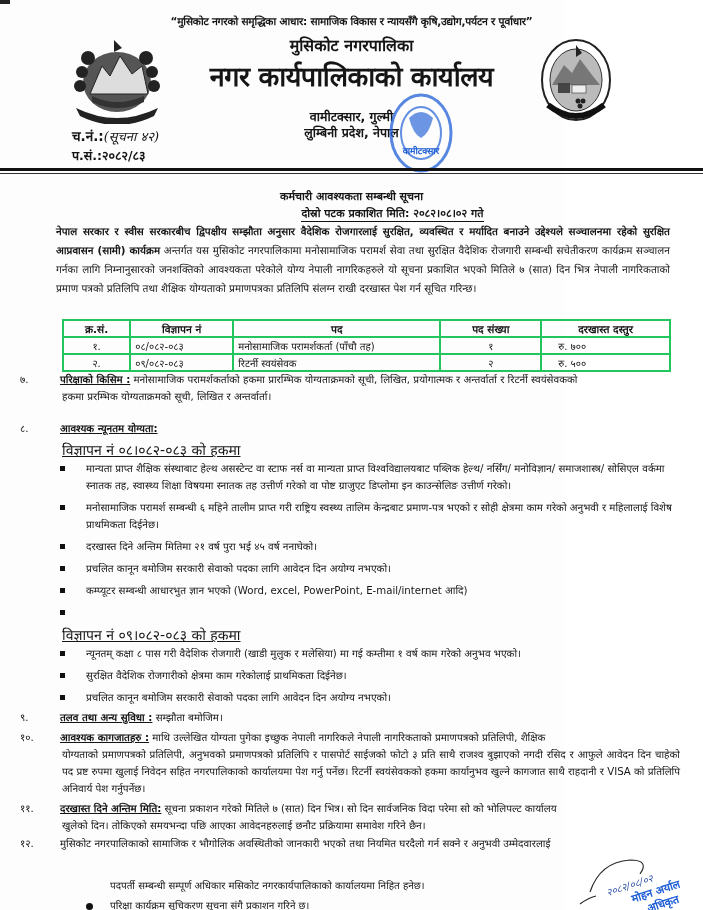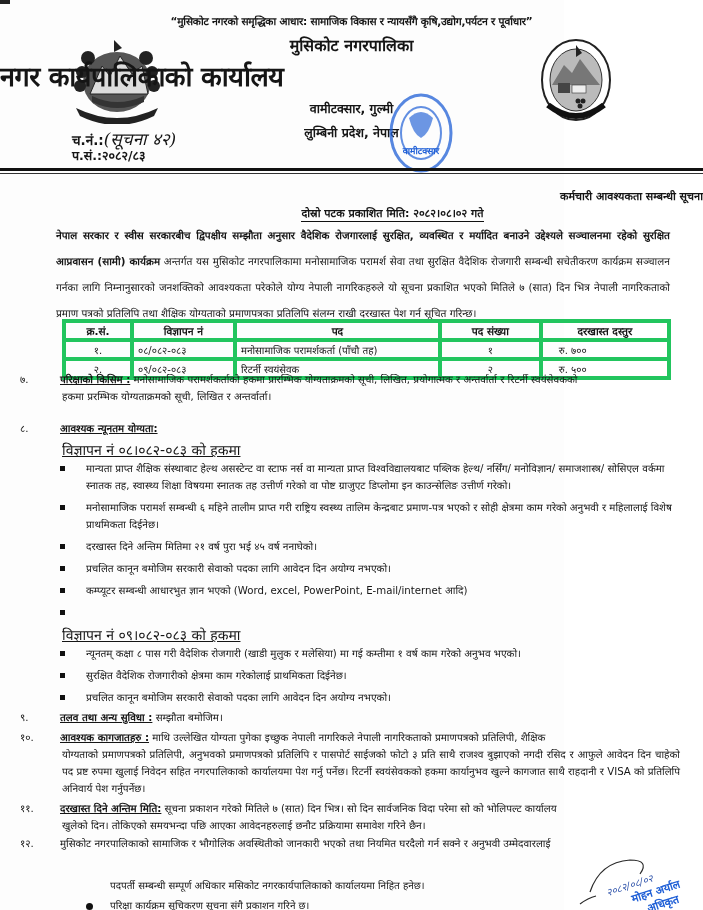--- a/index.html
+++ b/index.html
@@ -11,46 +11,46 @@
   .corner-mark { position: absolute; left: 0; top: 0; width: 10px; height: 4px; background: #222; }
   .motto {
     position: absolute; top: 14px; left: 0; width: 703px; text-align: center;
     font-size: 10.5px; font-weight: bold; letter-spacing: -0.2px;
   }
   .org-sub {
     position: absolute; top: 34px; left: 0; width: 703px; text-align: center;
     font-size: 16px; font-weight: bold;
   }
   .org-main {
-    position: absolute; top: 57px; left: 0; width: 703px; text-align: left;
+    position: absolute; top: 57px; left: 0; width: 703px; text-align: center;
     font-size: 27px; font-weight: bold; letter-spacing: -0.5px;
   }
-  .addr1 { position: absolute; top: 100px; left: 0; width: 703px; text-align: center; font-size: 12.5px; font-weight: bold; }
+  .addr1 { position: absolute; top: 108px; left: 0; width: 703px; text-align: center; font-size: 12.5px; font-weight: bold; }
   .addr2 { position: absolute; top: 124px; left: 0; width: 703px; text-align: center; font-size: 12.5px; font-weight: bold; }
   .emblem-left { position: absolute; left: 62px; top: 36px; width: 110px; height: 88px; }
   .emblem-right { position: absolute; left: 540px; top: 35px; width: 72px; height: 90px; }
   .ref-cn { position: absolute; left: 72px; top: 127px; font-size: 13.5px; font-weight: bold; }
-  .ref-cn .hand { font-family: "DejaVu Serif", serif; font-style: italic; font-weight: normal; font-size: 17px; }
+  .ref-cn .hand { font-family: "DejaVu Serif", serif; font-style: italic; font-weight: normal; font-size: 13px; }
   .ref-ps { position: absolute; left: 72px; top: 147px; font-size: 12.5px; font-weight: bold; }
   .rule-thick { position: absolute; left: 0; top: 168px; width: 703px; height: 3px; background: #111; }
   .rule-thin { position: absolute; left: 0; top: 173px; width: 703px; height: 1px; background: #333; }
   .stamp-blue { position: absolute; left: 385px; top: 88px; width: 72px; height: 90px; }
-  .notice-title { position: absolute; top: 188px; left: 0; width: 703px; text-align: right; font-size: 11px; font-weight: bold; }
+  .notice-title { position: absolute; top: 188px; left: 0; width: 703px; text-align: center; font-size: 11px; font-weight: bold; }
   .notice-sub { position: absolute; top: 205px; left: 0; width: 703px; text-align: center; font-size: 11px; font-weight: bold; padding-left: 41px; }
   .notice-sub span { border-bottom: 1px solid #111; padding-bottom: 1px; }
   .para {
     position: absolute; left: 56px; top: 222px; width: 614px;
-    font-size: 10.3px; line-height: 26px; text-align: justify;
+    font-size: 10.3px; line-height: 19px; text-align: justify;
   }
   .para b { font-weight: bold; }
   table.posts {
     position: absolute; left: 62px; top: 319px; width: 609px;
     border-collapse: collapse; font-size: 10px;
   }
-  table.posts th, table.posts td { border: 4px solid #22c55e; height: 15px; padding: 0 4px; }
+  table.posts th, table.posts td { border: 2px solid #22c55e; height: 15px; padding: 0 4px; }
   table.posts th { font-weight: bold; text-align: center; font-size: 10.5px; }
   table.posts td.c { text-align: center; }
   table.posts td.fee { padding-left: 16px; }
   .sec { position: absolute; left: 20px; font-size: 10.2px; line-height: 17px; width: 660px; }
   .sec .num { display: inline-block; width: 40px; padding-left: 0; }
   .sec .head { font-weight: bold; text-decoration: underline; }
   .sec .body { display: block; padding-left: 42px; }
   .sub-head { position: absolute; left: 62px; font-size: 14px; text-decoration: underline; }
   .bullets { position: absolute; left: 60px; width: 620px; font-size: 10.2px; line-height: 17px; margin: 0; padding: 0; list-style: none; }
   .bullets li { position: relative; padding-left: 26px; margin-bottom: 5px; }

